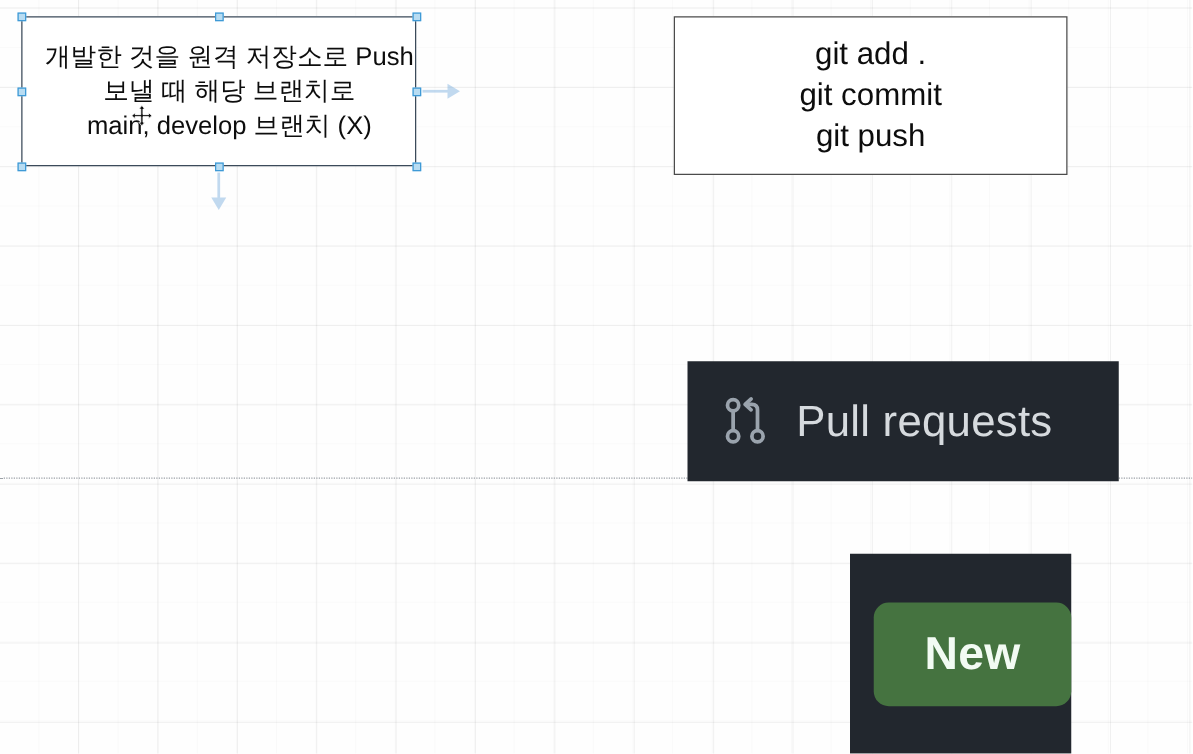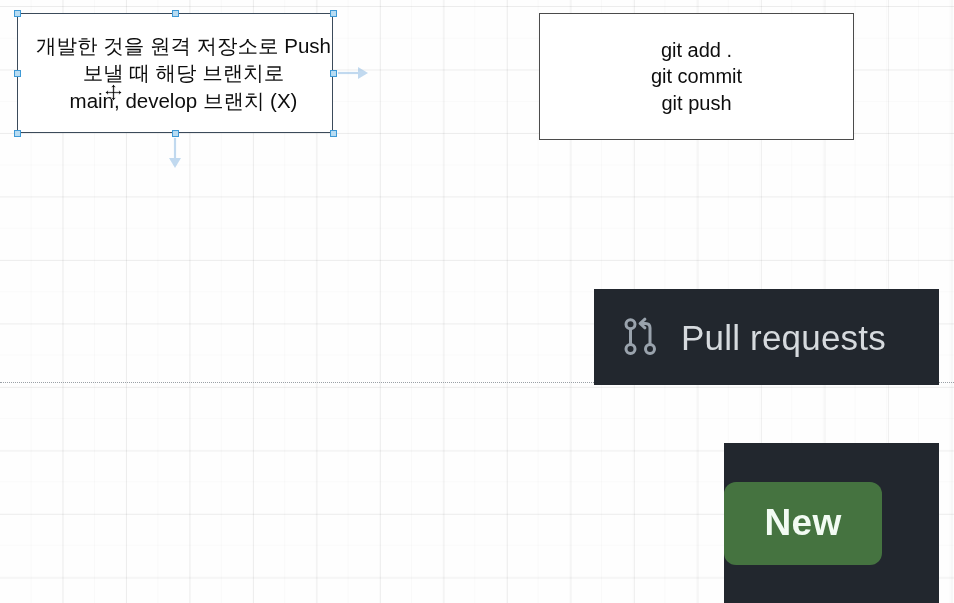--- a/index.html
+++ b/index.html
@@ -56,21 +56,21 @@
     border-color: #3b4a5a;
     padding-left: 17px;
   }
 
   #box-push {
     left: 17px;  top: 13px;  width: 316px; height: 120px;
     font-size: 20.5px;
   }
   #box-git {
     left: 539px; top: 13px;  width: 315px; height: 127px;
-    font-size: 20px;
+    font-size: 25px;
   }
   #box-feature {
     left: 17px;  top: 291px; width: 488px; height: 105px;
     font-size: 20.5px;
   }
 
   
   .handle {
     position: absolute;
     width: 7px;
@@ -110,44 +110,43 @@
     border-top: 1.5px dotted #9aa0a6;
     z-index: 3;
   }
 
   
   .dark-panel {
     position: absolute;
     box-sizing: border-box;
     background: #22272e;
     z-index: 5;
-    margin-left: 44px;
   }
 
   #panel-pullrequests {
     left: 550px; top: 289px; width: 345px; height: 96px;
     display: flex;
     align-items: center;
     padding-left: 29px;
     gap: 22px;
   }
   #pr-icon { width: 36px; height: 40px; flex: 0 0 auto; }
   #pr-label {
     color: #d6dade;
     font-size: 35px;
     letter-spacing: 0.2px;
     line-height: 1;
     white-space: nowrap;
   }
 
   #panel-new {
-    left: 680px; top: 443px; width: 215px; height: 160px;
-    display: flex;
-    align-items: center;
-    justify-content: flex-start;
+    left: 680px; top: 443px; width: 177px; height: 160px;
+    display: flex;
+    align-items: center;
+    justify-content: flex-end;
   }
   #new-button {
     width: 158px;
     height: 83px;
     border-radius: 12px;
     background: #457340;
     display: flex;
     align-items: center;
     justify-content: center;
     color: #f2fbf3;

